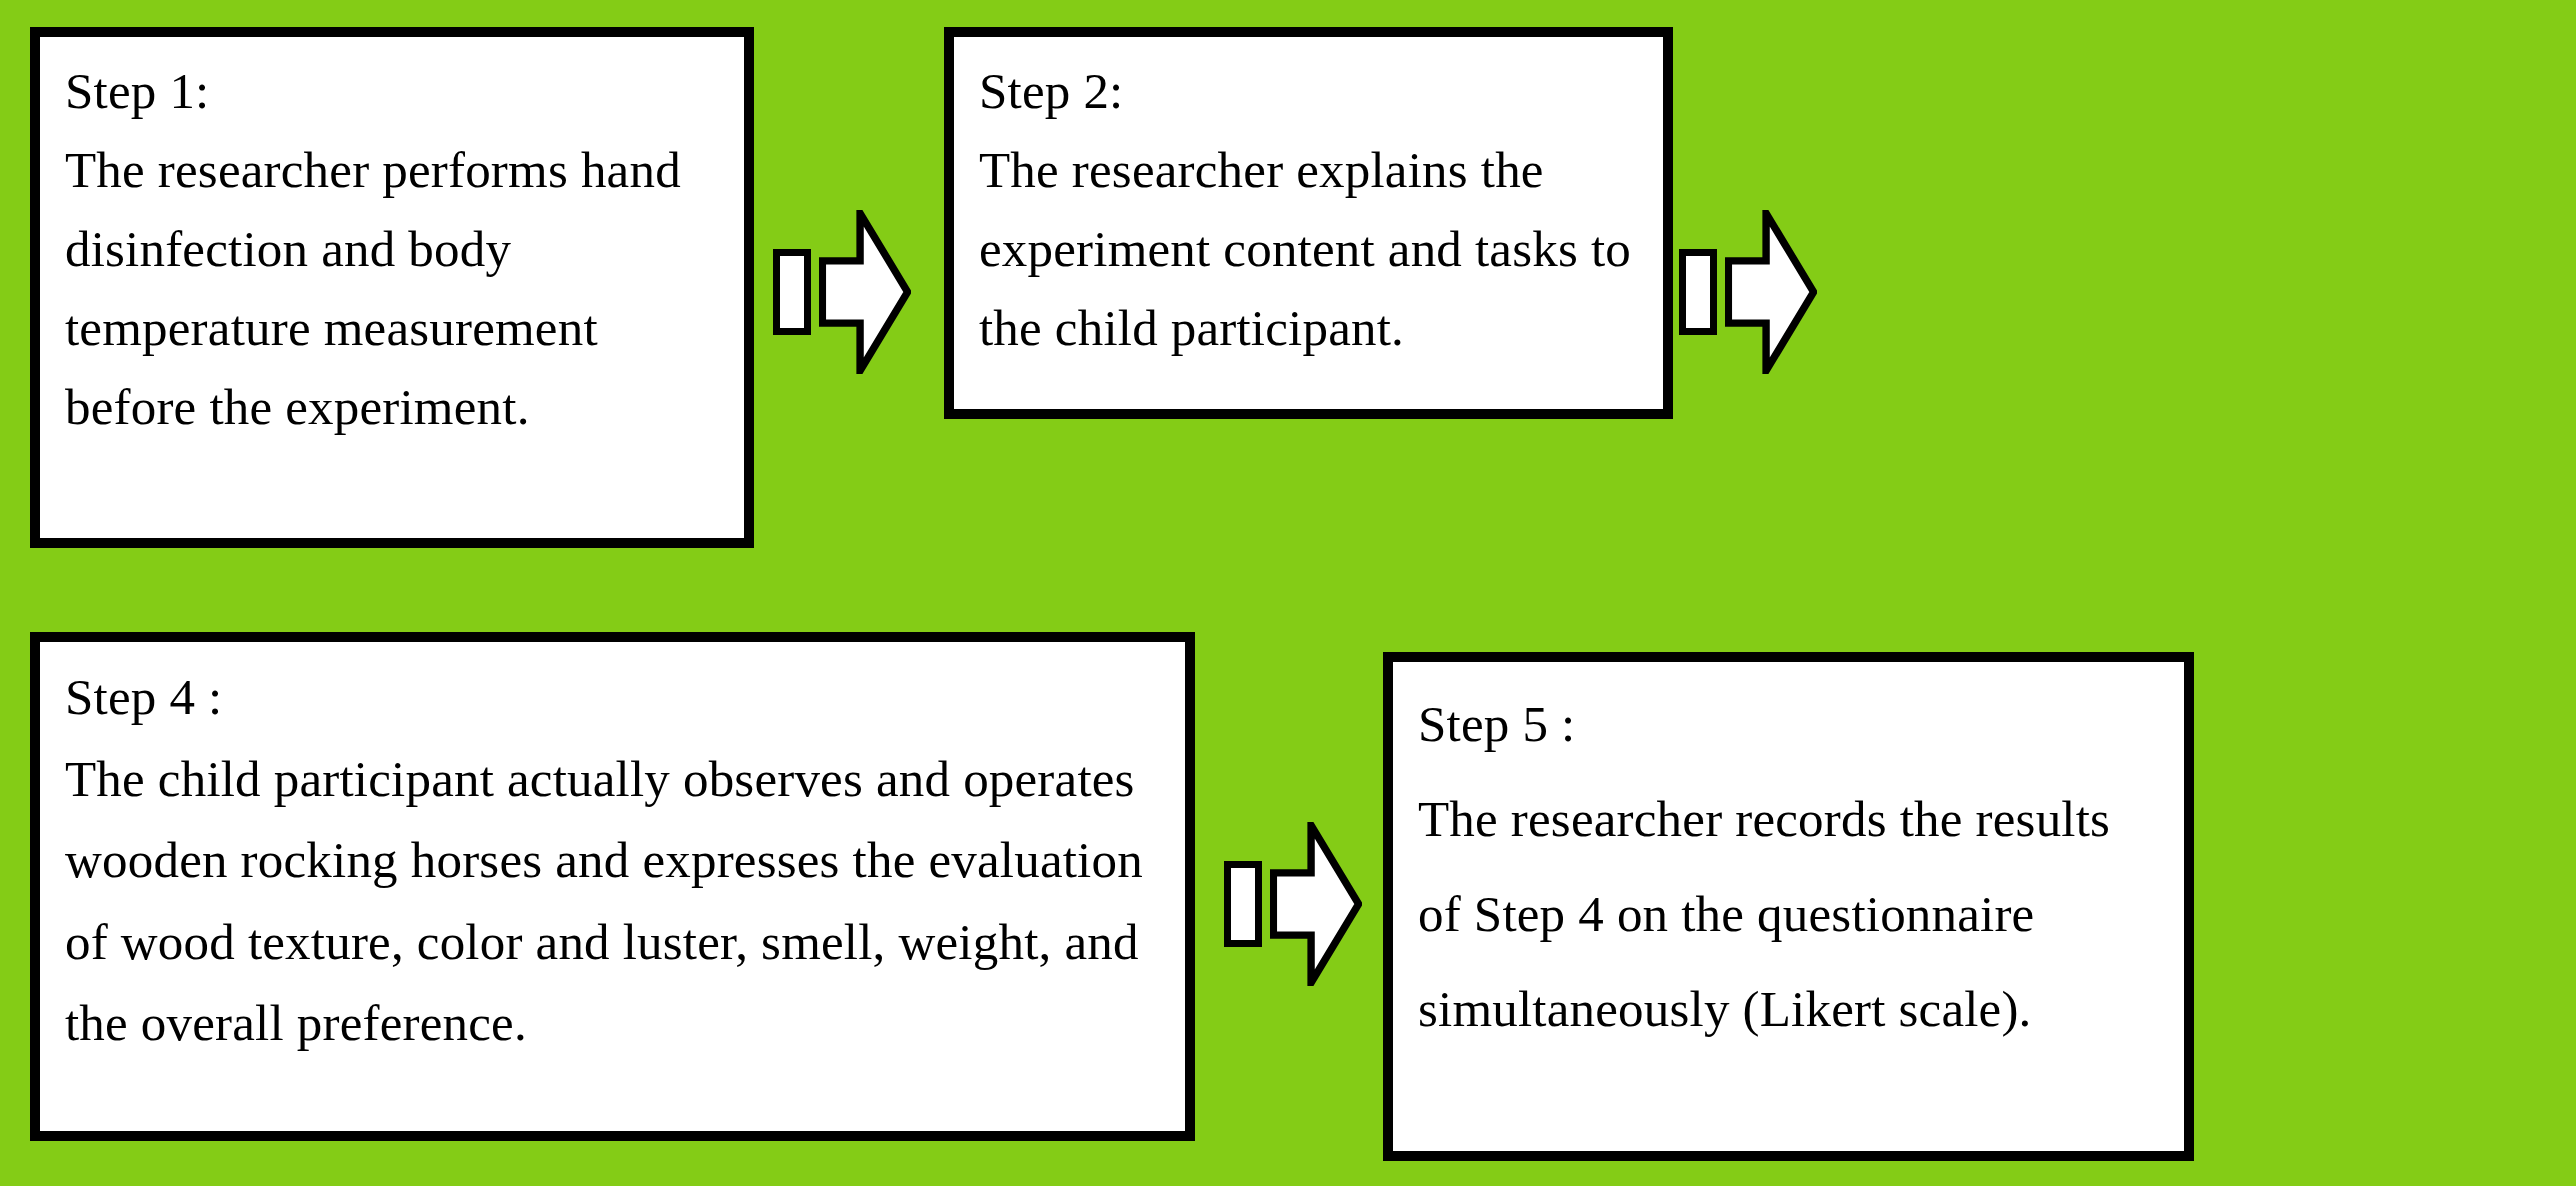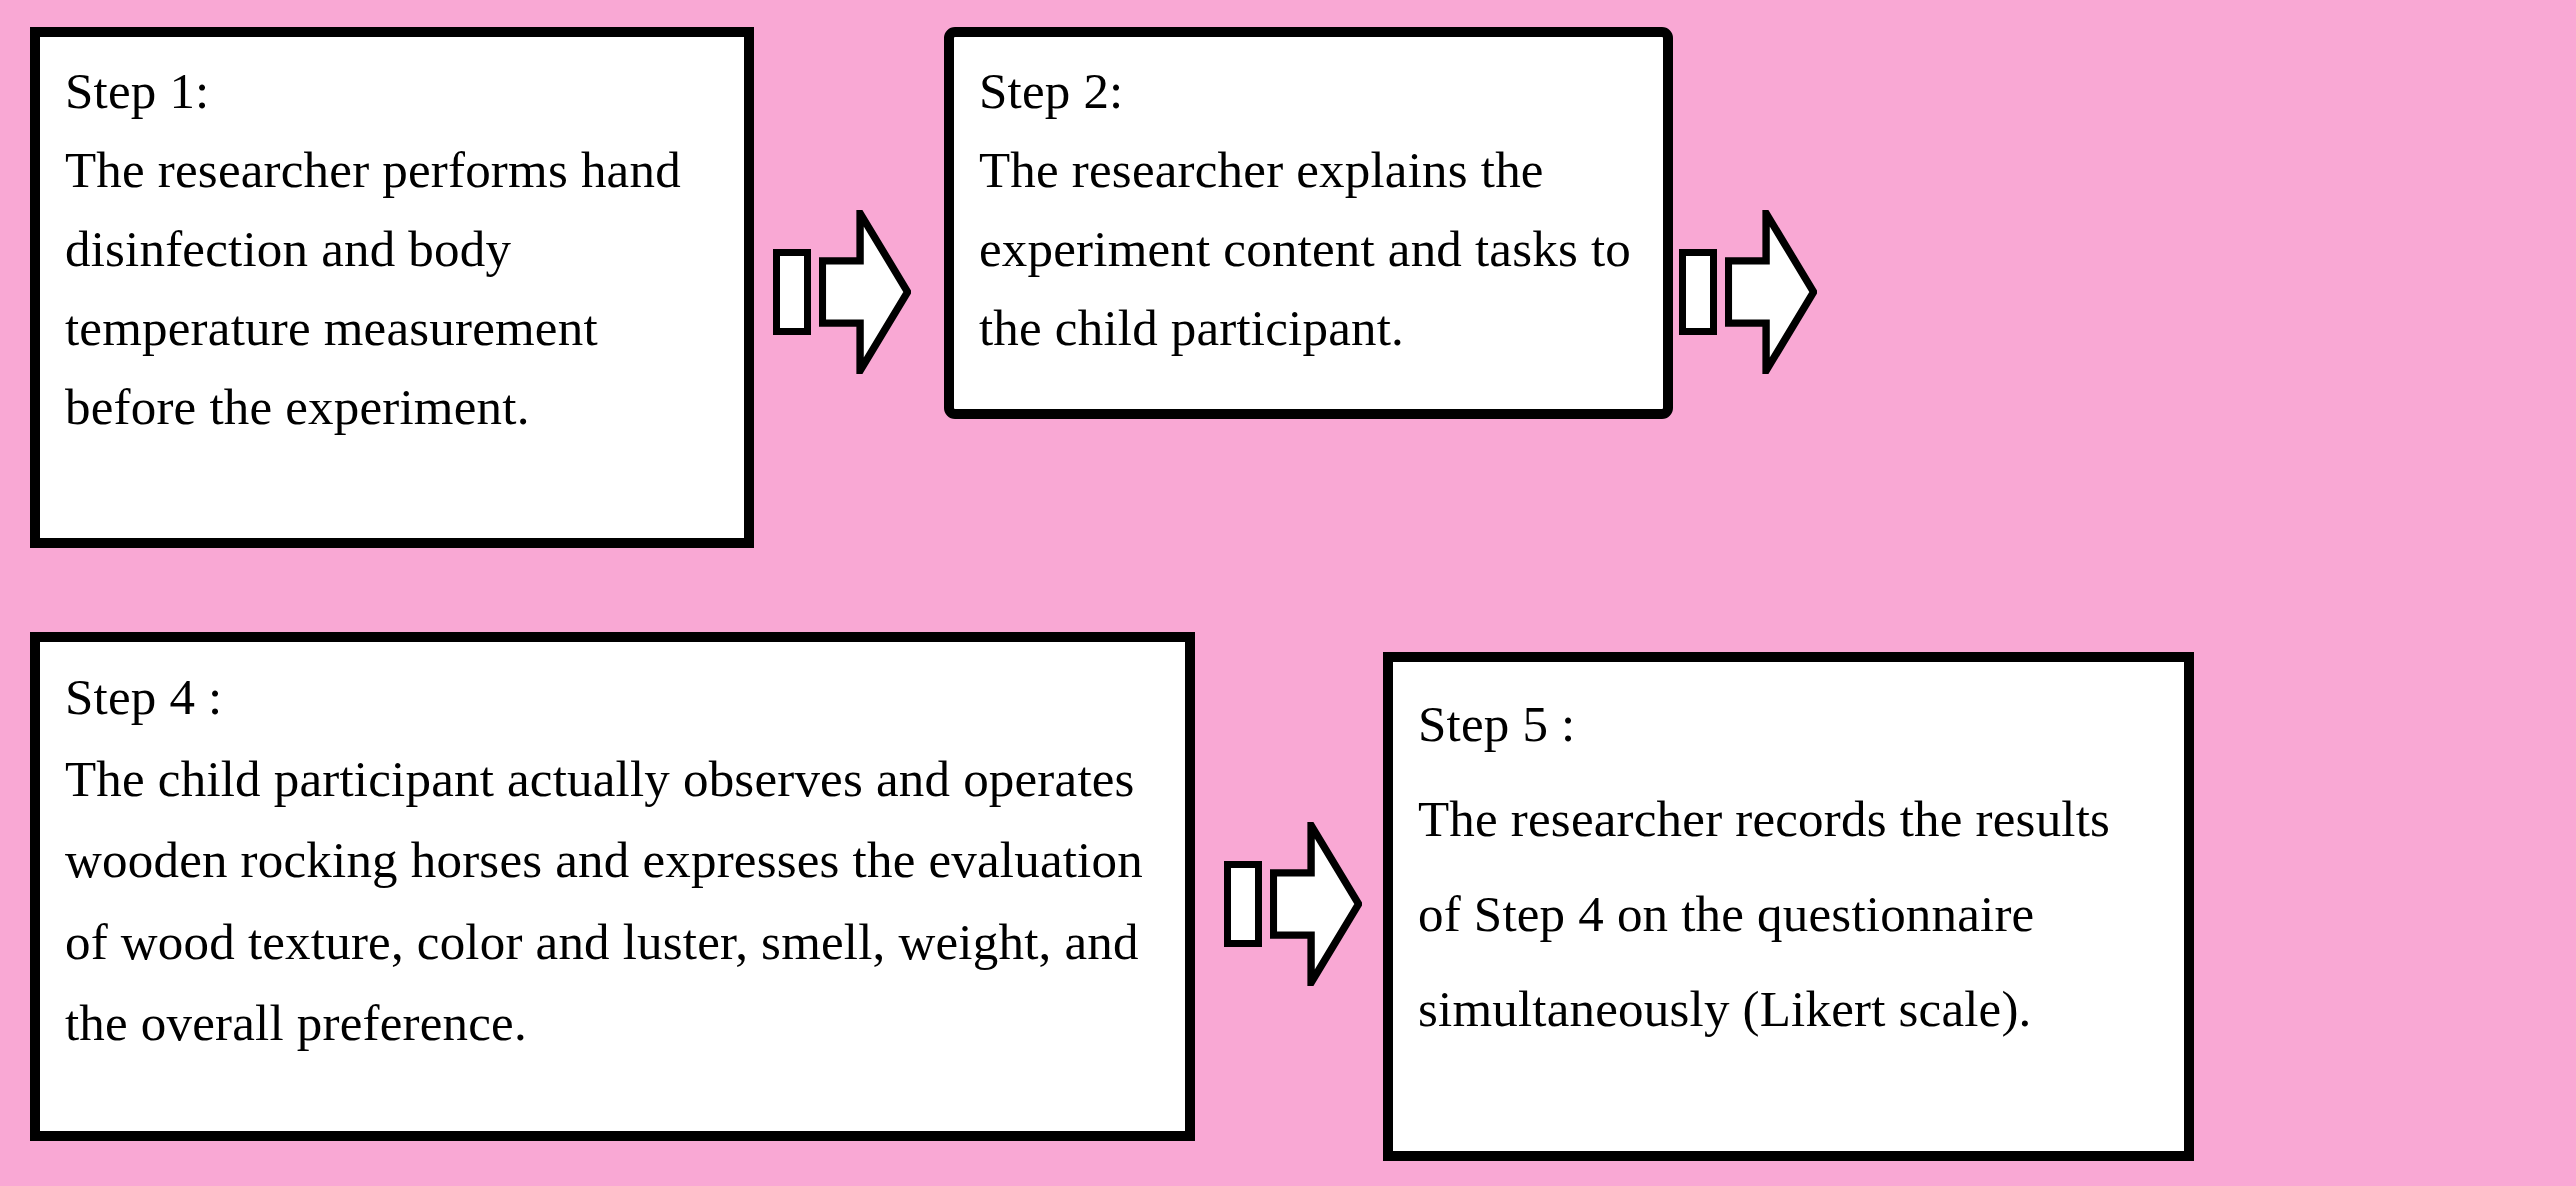--- a/index.html
+++ b/index.html
@@ -9,21 +9,21 @@
     background: #ffffff;
   }
   body {
     font-family: "Liberation Serif", "DejaVu Serif", serif;
     color: #000000;
   }
   #canvas {
     position: relative;
     width: 2576px;
     height: 1186px;
-    background: #f9a8d4;
+    background: #84cc16;
     overflow: hidden;
   }
 
   
   .step-box {
     position: absolute;
     box-sizing: border-box;
     background: #ffffff;
     border: 10px solid #000000;
     overflow: hidden;
@@ -74,21 +74,21 @@
     </div>
   </div>
 
   <div class="arrow-connector" style="left:773px; top:210px; width:161px; height:164px;">
     <div class="tofu-box" style="width:38px; height:86px;"></div>
     <svg class="arrow-glyph" width="92" height="164" viewBox="0 0 112 200">
       <polygon points="4,62 50,62 50,4 108,100 50,196 50,138 4,138" fill="#ffffff" stroke="#000000" stroke-width="9" stroke-linejoin="miter"></polygon>
     </svg>
   </div>
 
-  <div class="step-box" id="box-step-2" style="left:944px; top:27px; width:729px; height:392px;border-radius:11px;">
+  <div class="step-box" id="box-step-2" style="left:944px; top:27px; width:729px; height:392px;">
     <div class="box-inner">
       <div class="step-text">Step 2:
 The researcher explains the experiment content and tasks to the child participant.</div>
     </div>
   </div>
 
   <div class="arrow-connector" style="left:1679px; top:210px; width:161px; height:164px;">
     <div class="tofu-box" style="width:38px; height:86px;"></div>
     <svg class="arrow-glyph" width="92" height="164" viewBox="0 0 112 200">
       <polygon points="4,62 50,62 50,4 108,100 50,196 50,138 4,138" fill="#ffffff" stroke="#000000" stroke-width="9" stroke-linejoin="miter"></polygon>

